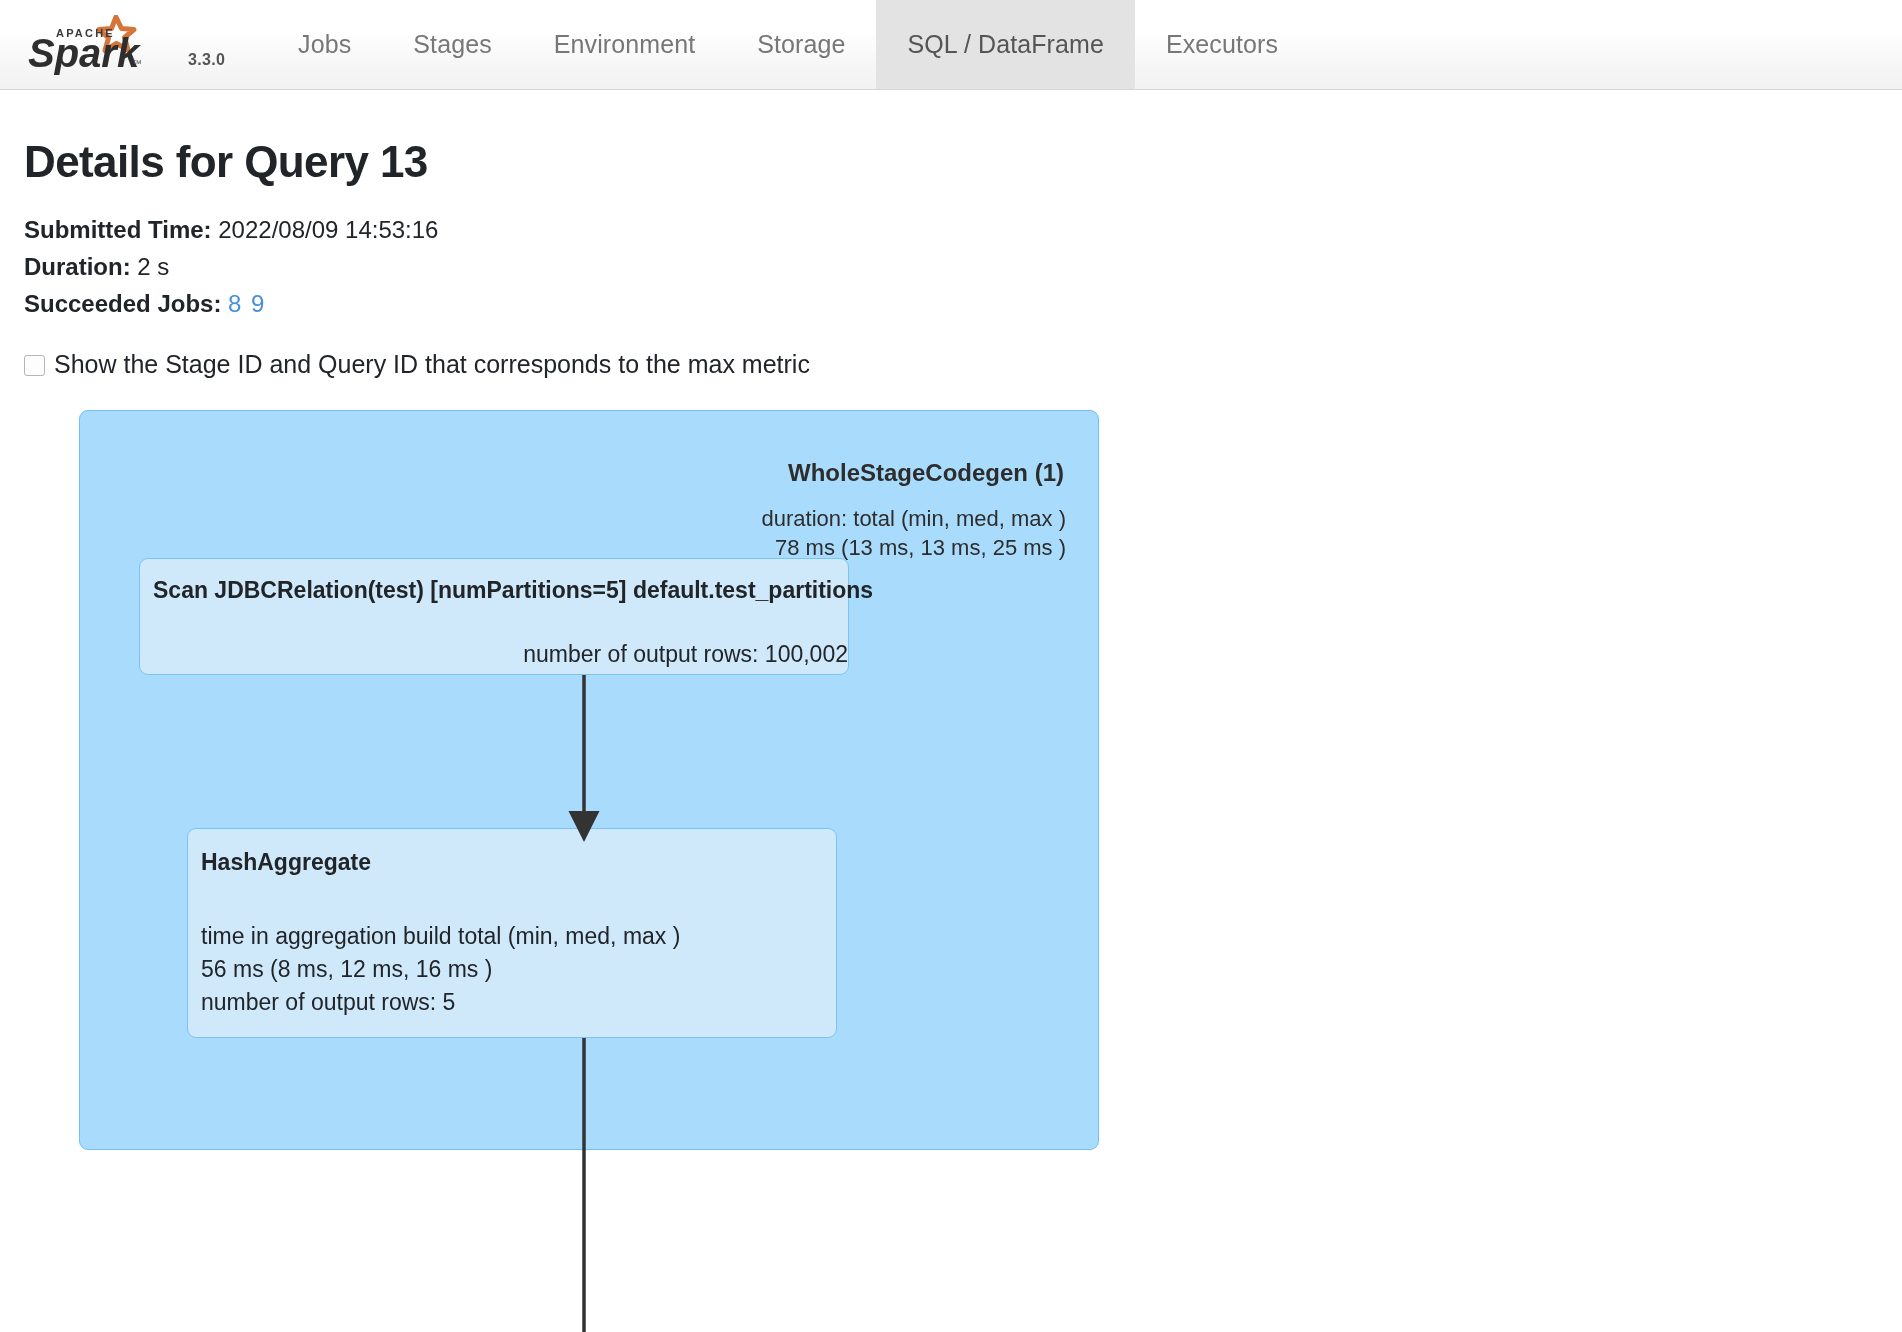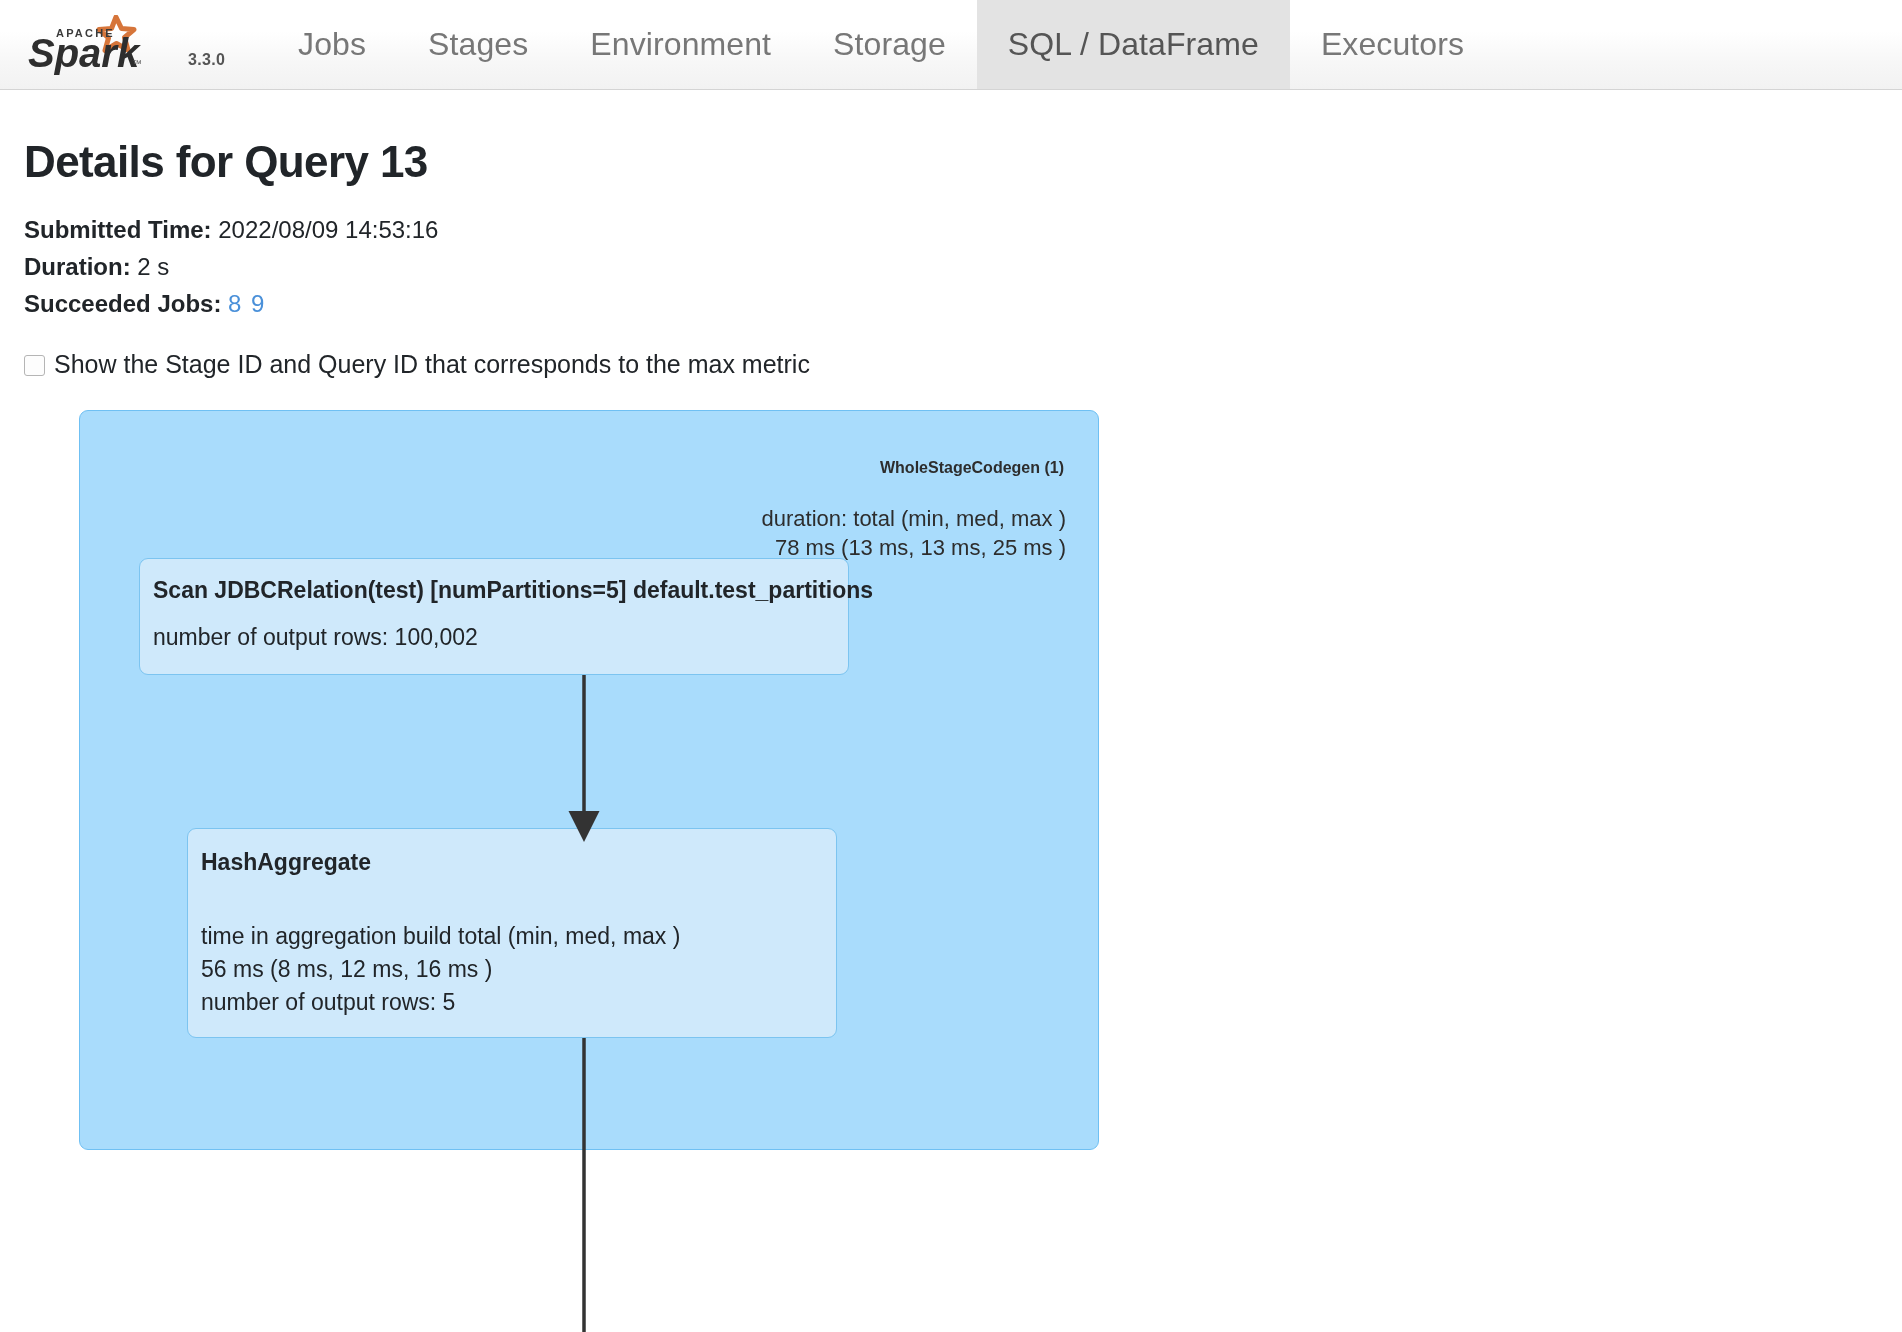--- a/index.html
+++ b/index.html
@@ -46,21 +46,21 @@
   }
   .nav-tabs {
     display: flex;
     align-items: stretch;
     margin-left: 42px;
   }
   .nav-tab {
     display: flex;
     align-items: center;
     padding: 10px 31px;
-    font-size: 32px;
+    font-size: 25px;
     color: #777777;
     text-decoration: none;
     white-space: nowrap;
     letter-spacing: 0.1px;
   }
   .nav-tab.active {
     background: #e3e3e3;
     color: #555555;
   }
 
@@ -126,21 +126,21 @@
     width: 1020px;
     height: 740px;
     background: #a9dcfc;
     border: 1px solid #6fc0f3;
     border-radius: 9px;
   }
   .cluster-title {
     position: absolute;
     right: 34px;
     top: 48px;
-    font-size: 16px;
+    font-size: 24px;
     font-weight: bold;
     color: #2d2d2d;
     text-align: right;
     white-space: nowrap;
   }
   .cluster-metrics {
     position: absolute;
     right: 32px;
     top: 93px;
     font-size: 22px;
@@ -169,21 +169,21 @@
     white-space: nowrap;
   }
 
   #node-scan {
     left: 85px;
     top: 148px;
     width: 710px;
     height: 117px;
     padding: 18px 0 0 13px;
   }
-  #node-scan .node-metrics { margin-top: 17px; }
+  #node-scan .node-metrics { margin-top: 34px; text-align: right; }
 
   #node-hash {
     left: 133px;
     top: 418px;
     width: 650px;
     height: 210px;
     padding: 20px 0 0 13px;
   }
   #node-hash .node-metrics { margin-top: 44px; }
 

